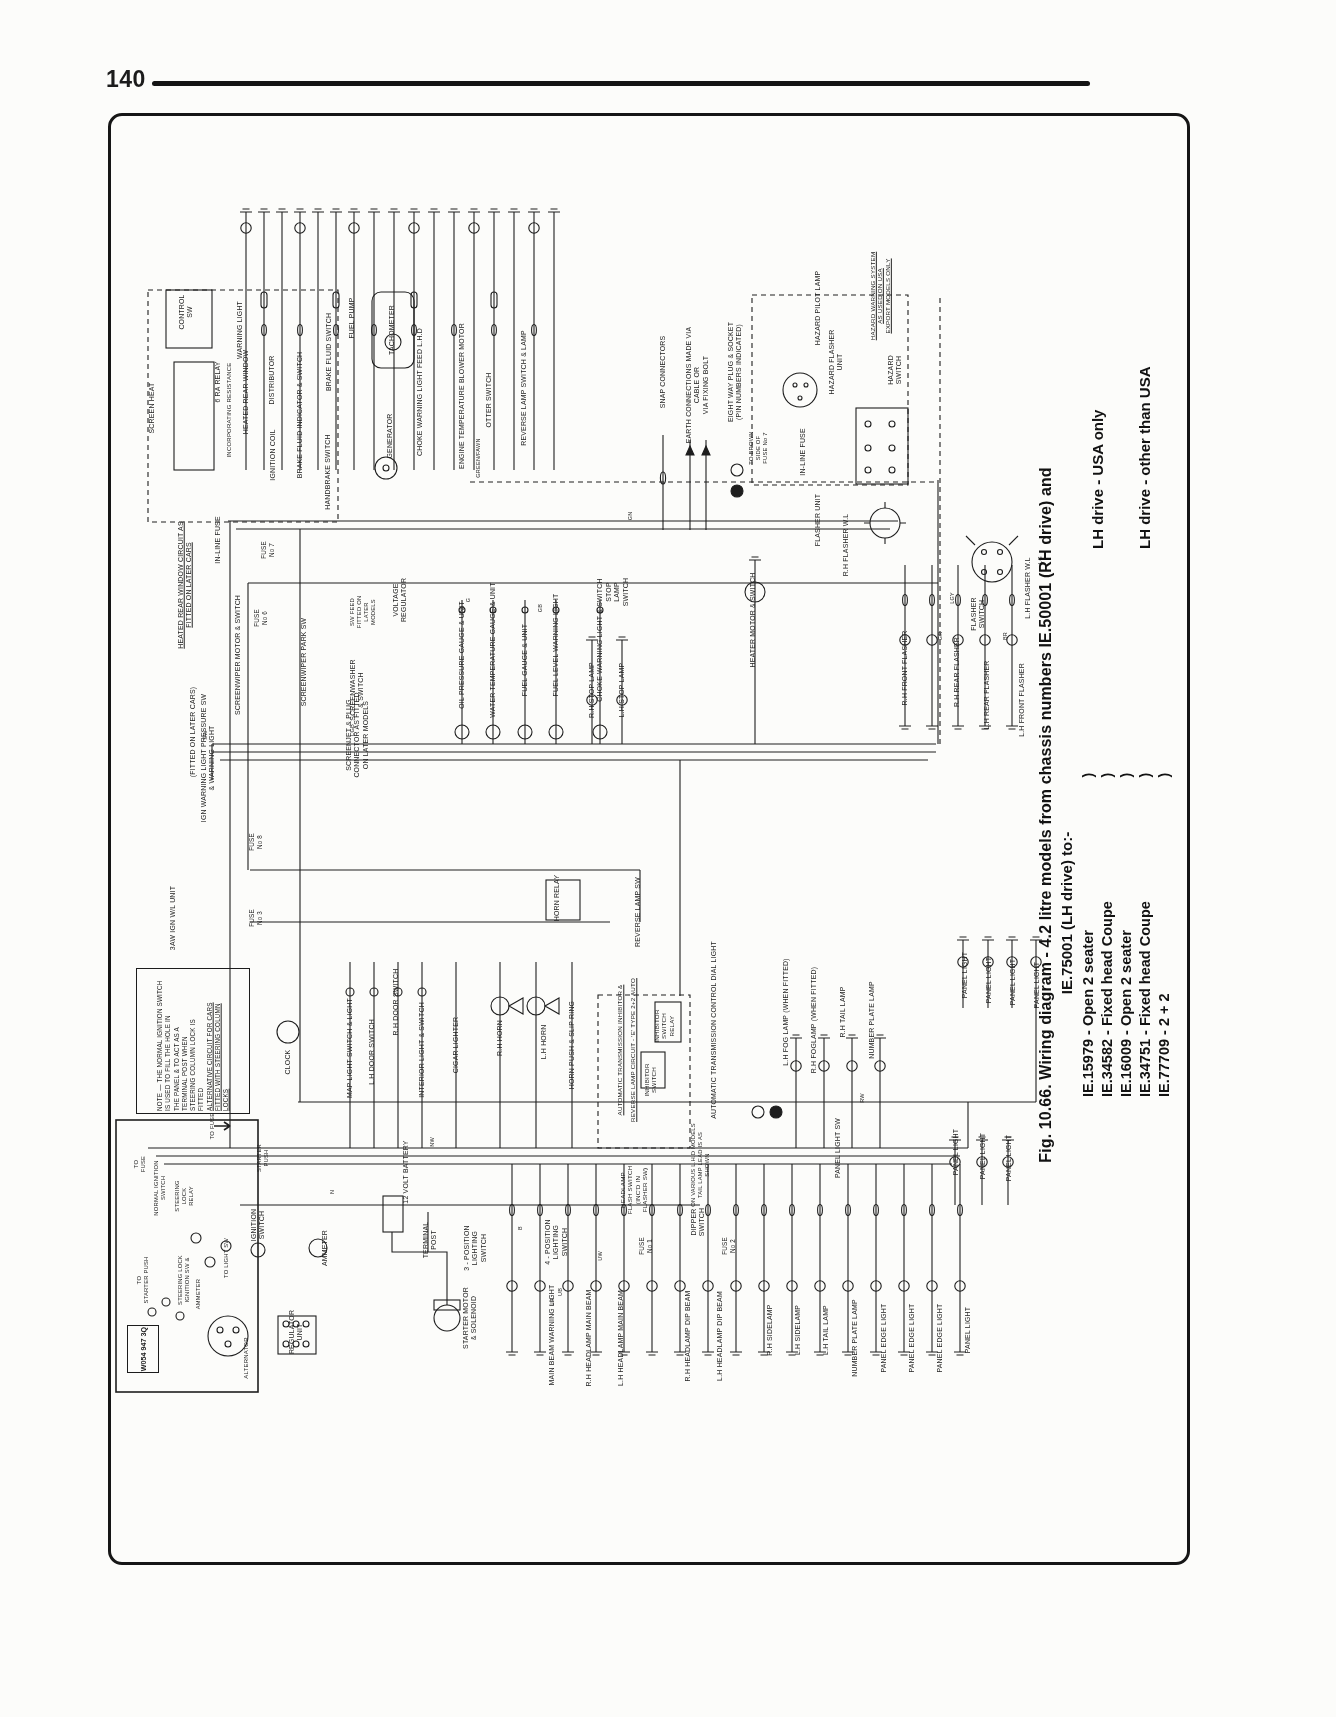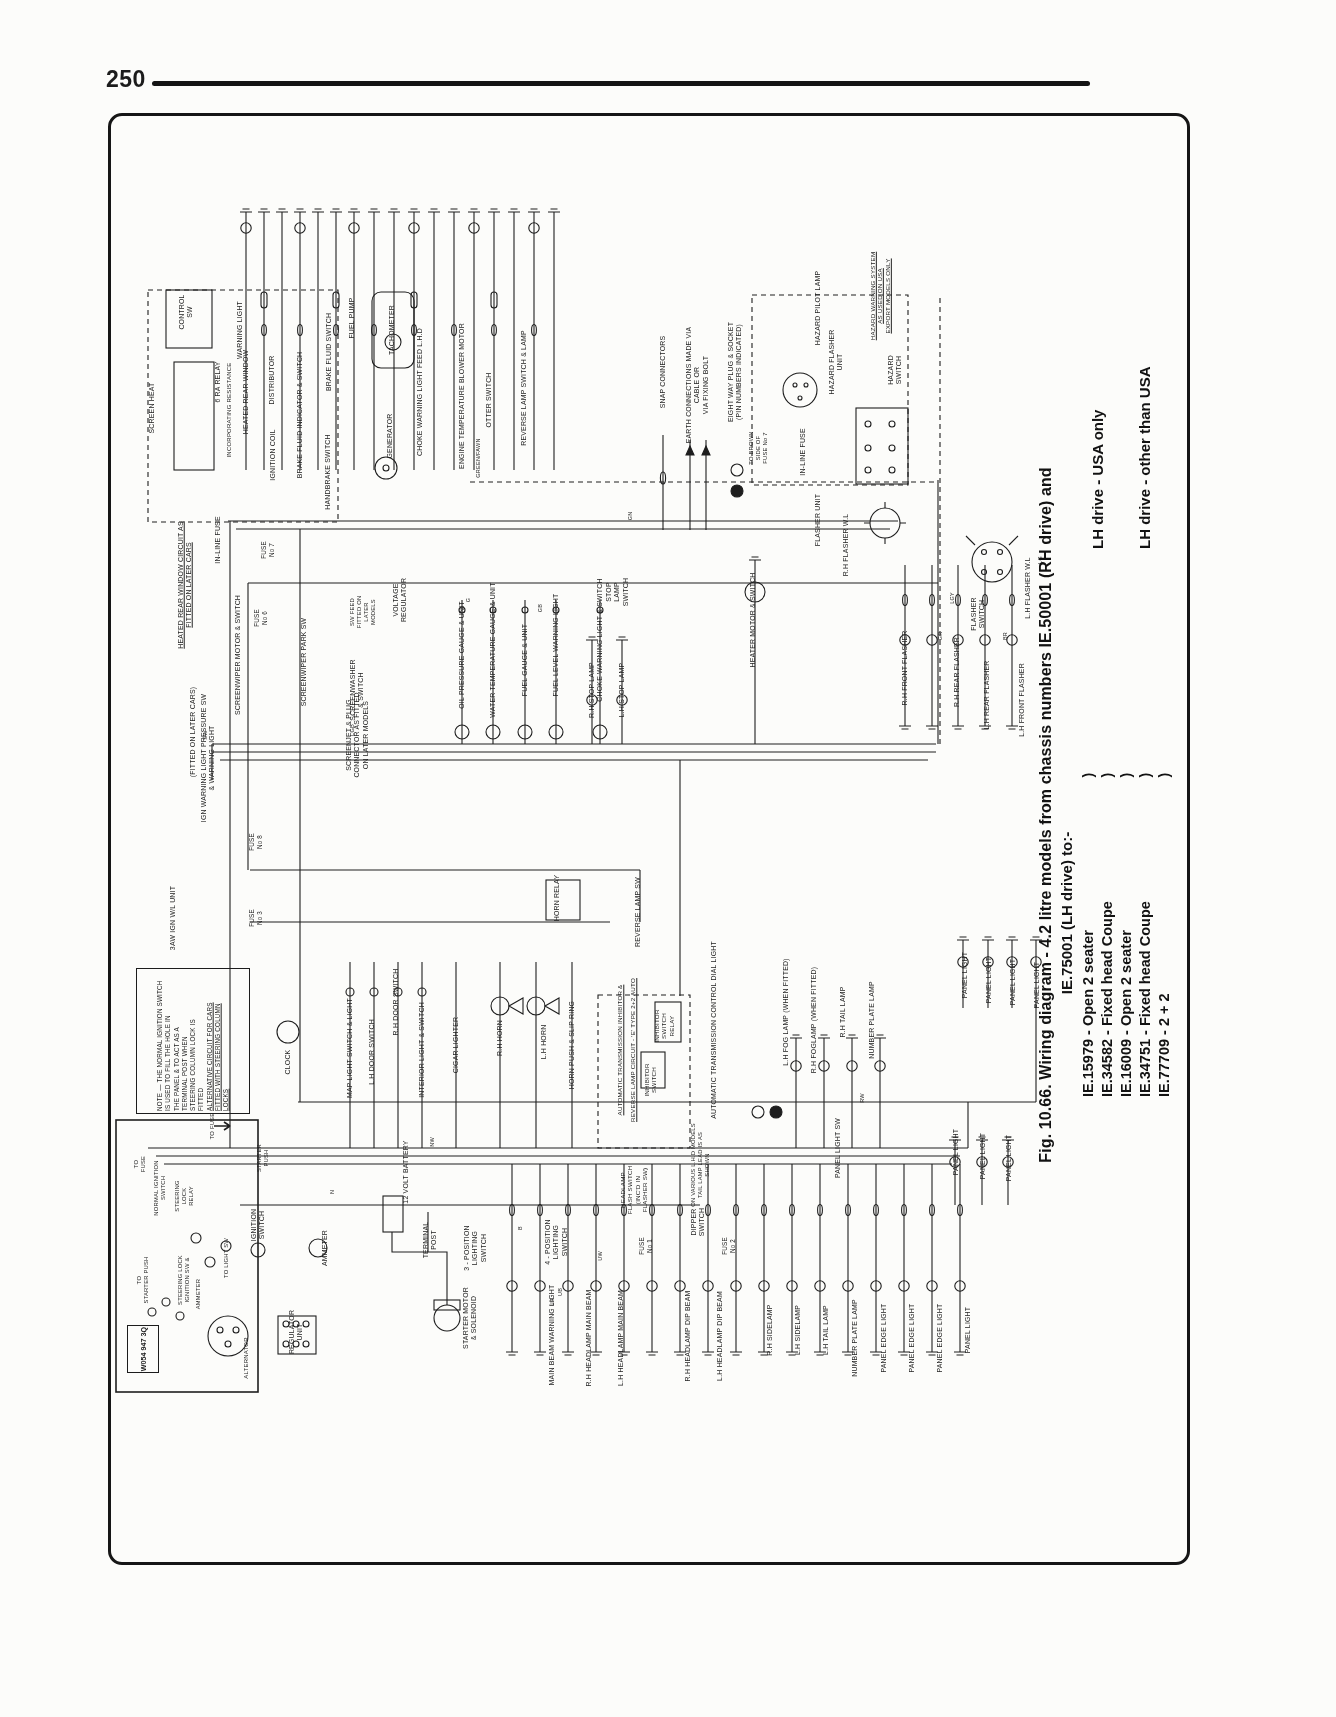--- a/index.html
+++ b/index.html
@@ -31,21 +31,21 @@
   .crow{display:flex;height:19px;align-items:center}
   .cm{width:300px}.cb{width:44px;text-align:center}
   .cann{position:absolute;left:548px;top:0;height:100%;width:312px;
         display:flex;flex-direction:column;font-size:15px}
   .cann div{display:flex;align-items:center}
   .a1{flex:2}.a2{flex:3}
 </style>
 </head>
 <body>
 
-<div id="pgnum">250</div>
+<div id="pgnum">140</div>
 <div id="rule"></div>
 <div id="frame"></div>
 
 <svg id="wires" width="1336" height="1717" viewBox="0 0 1336 1717">
   <g stroke="#1e1e1e" stroke-width="1.1" fill="none">
     <g>
       <path d="M212,744H936 M212,752H936 M220,760H928 M228,521H898 M236,529H890
                M248,583H938 M148,1148H968 M156,1156H960 M164,1164H952
                M298,1102H1036 M250,870H640 M250,922H610 M240,1205H700
                M230,521V1148 M300,529V1102 M680,760V996 M938,480V744

